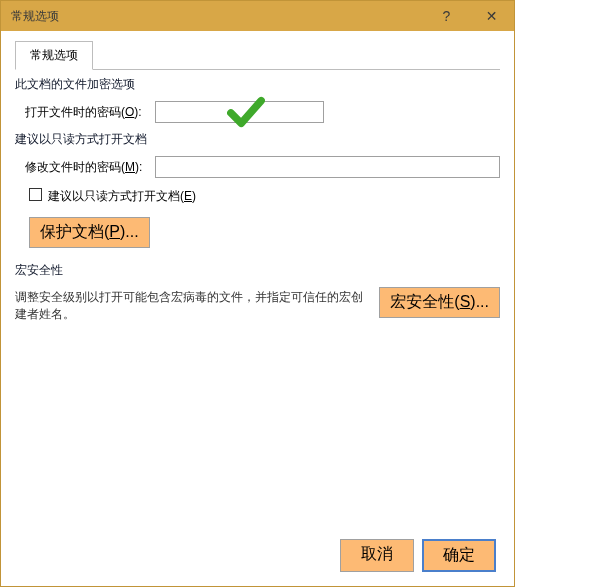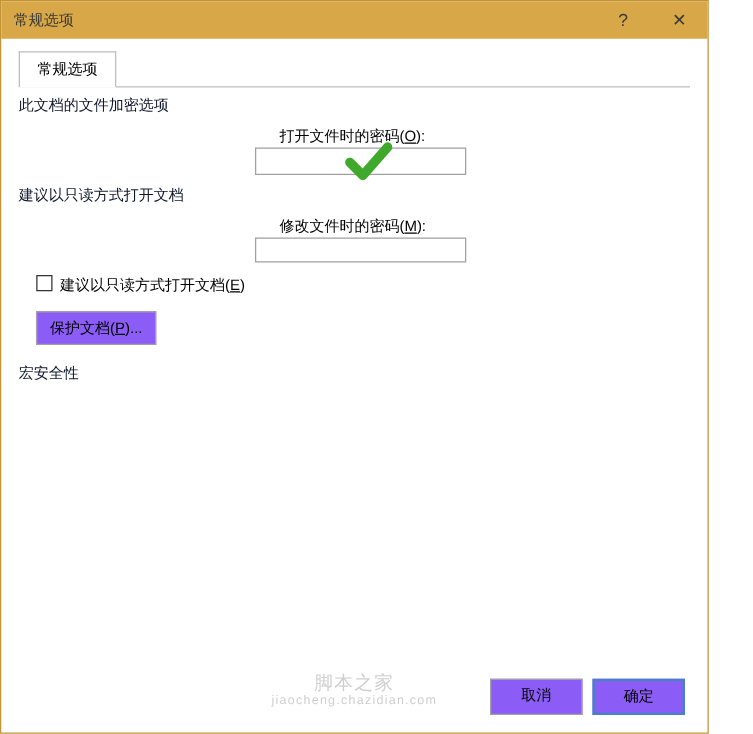--- a/index.html
+++ b/index.html
@@ -1,34 +1,34 @@
 <!DOCTYPE html>
 <html><head>
 <meta charset="utf-8">
 <style>
 * { box-sizing: border-box; margin: 0; padding: 0; }
 body { font-family: "Microsoft YaHei", sans-serif; font-size: 12px; background: #fff; }
-.dialog { width: 567px; height: 587px; border: 1px solid #c19438; position: relative; }
+.dialog { width: 515px; height: 587px; border: 1px solid #c19438; position: relative; }
 .titlebar { height: 30px; background: #d8a747; display: flex; align-items: center; padding: 0 0 0 10px; }
 .title { color: #3a3a3a; font-size: 12px; flex: 0 0 auto; }
 .titlebar-spacer { flex: 1; }
 .titlebar-btn { width: 45px; height: 30px; display: flex; align-items: center; justify-content: center; font-size: 14px; color: #3a3a3a; }
 .body { padding: 10px 14px 50px 14px; position: relative; height: calc(100% - 30px); }
 .tabs { display: flex; border-bottom: 1px solid #bdbdbd; margin-bottom: 6px; }
 .tab { background: #fff; border: 1px solid #bdbdbd; border-bottom: 1px solid #fff; margin-bottom: -1px; padding: 5px 14px; font-size: 12px; }
 .section-label { font-size: 12px; color: #0f172a; margin-top: 4px; margin-bottom: 8px; }
-.field-row { display: flex; align-items: center; margin: 4px 0 8px 10px; flex-direction: column; }
+.field-row { display: flex; align-items: center; margin: 4px 0 8px 10px; }
 .field-label { width: 130px; text-align: left; font-size: 12px; }
 .field-label u { text-decoration: underline; }
 .text-input { flex: 1; height: 22px; border: 1px solid #a0a0a0; padding: 2px 6px; font-size: 12px; background: #fff; position: relative; }
 .input-wrap { flex: 1; position: relative; }
 .checkmark { position: absolute; left: 72px; top: -6px; width: 38px; height: 34px; pointer-events: none; }
 .checkbox-row { display: flex; margin: 10px 0 8px 14px; }
 .checkbox { width: 13px; height: 13px; border: 1px solid #333; margin-right: 6px; }
-.btn { background: #8b5cf6; border: 1px solid #a0a0a0; padding: 4px 10px; font-size: 12px; display: inline-block; }
+.btn { background: #fdba74; border: 1px solid #a0a0a0; padding: 4px 10px; font-size: 16px; display: inline-block; }
 .protect-btn { margin-left: 14px; margin-top: 4px; }
 .macro-desc-row { display: flex; align-items: flex-start; margin-top: 6px; }
 .macro-desc { flex: 1; font-size: 12px; color: #333; padding-top: 2px; }
 .macro-btn { margin-left: 8px; margin-top: 0; }
 .footer { position: absolute; bottom: 14px; right: 18px; display: flex; gap: 8px; }
 .footer .btn { min-width: 74px; text-align: center; }
 .footer .primary { border: 2px solid #4a7fcb; }
 .watermark { position: absolute; bottom: 18px; left: 50%; transform: translateX(-50%); color: #cfcfcf; font-size: 15px; letter-spacing: 1px; pointer-events: none; text-align: center; line-height: 14px; }
 .watermark .sub { font-size: 10px; display: block; }
 </style>
@@ -80,25 +80,27 @@
       <span>
         <span>建议以只读方式打开文档(</span><u>E</u><span>)</span>
       </span>
     </div>
 
     <div class="btn protect-btn">
       <span>保护文档(</span><u>P</u><span>)...</span>
     </div>
 
     <div class="section-label" style="margin-top:14px;font-family:Liberation Mono, monospace;">宏安全性</div>
+    <div class="macro-desc-row">
+      <div class="macro-desc">调整安全级别以打开可能包含宏病毒的文件，并指定可信任的宏创建者姓名。</div>
+      <div class="btn macro-btn">
+        <span>宏安全性(</span><u>S</u><span>)...</span>
+      </div>
+    </div>
 
-    <div class="watermark">
-      <span>脚本之家</span>
-      <span class="sub">jiaocheng.chazidian.com</span>
-    </div>
 
     <div class="footer">
       <div class="btn">取消</div>
       <div class="btn primary">确定</div>
     </div>
 
   </div>
 </div>
 
 </body></html>

